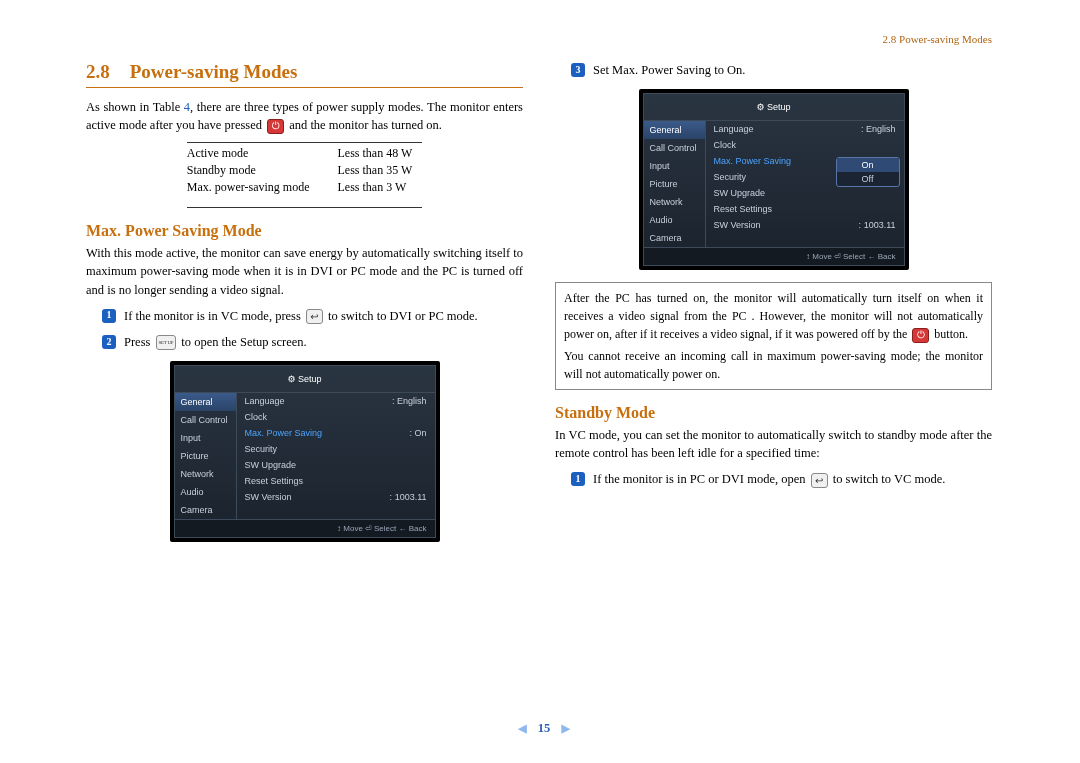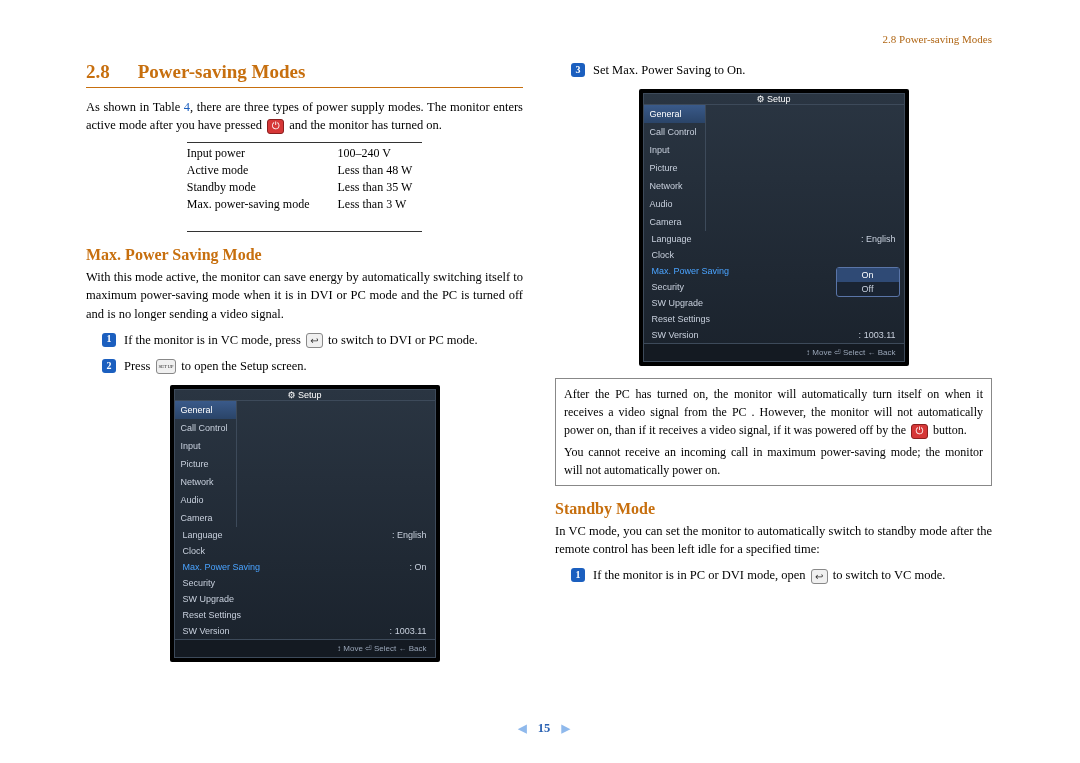--- a/index.html
+++ b/index.html
@@ -31,21 +31,21 @@
   }
   .section-title {
     color: #c76f0e;
     font-size: 19px;
     margin-bottom: 2px;
     display: flex;
     align-items: baseline;
     font-weight: bold;
   }
   .section-number {
-    margin-right: 28px;
+    margin-right: 20px;
   }
   .hr {
     border: none;
     border-top: 1px solid #c76f0e;
     margin: 4px 0 10px 0;
   }
   .para {
     line-height: 1.45;
     text-align: justify;
     margin-bottom: 8px;
@@ -66,21 +66,21 @@
   }
   table.spec tr td:first-child {
     padding-right: 28px;
   }
   table.spec tr:first-child td {
     border-top: 0.5px solid #333;
     padding-top: 3px;
   }
   table.spec tr:last-child td {
     border-bottom: 0.5px solid #333;
-    padding-bottom: 19px;
+    padding-bottom: 12px;
   }
   .subhead {
     color: #c76f0e;
     font-weight: bold;
     font-size: 16px;
     margin: 14px 0 4px 0;
   }
   .step-list {
     margin: 8px 0 10px 16px;
   }
@@ -161,30 +161,29 @@
     font-family: Arial, sans-serif;
     font-size: 9px;
     border-radius: 2px;
   }
   .osd-inner {
     background: linear-gradient(#2a3542, #1a222c);
     border: 1px solid #3d4a5a;
   }
   .osd-title {
     text-align: center;
-    padding: 0;
+    padding: 8px;
     color: #fff;
     border-bottom: 1px solid #3d4a5a;
   }
   .osd-title::before {
     content: "⚙ ";
   }
   .osd-body {
     display: flex;
-    flex-direction: column;
   }
   .osd-side {
     width: 62px;
     border-right: 1px solid #3d4a5a;
   }
   .osd-tab {
     padding: 4px 6px;
     color: #c8d0dd;
   }
   .osd-tab.active {
@@ -256,24 +255,20 @@
         <span>Power-saving Modes</span>
       </div>
       <hr class="hr">
 
       <p class="para">
         <span>As shown in Table </span><span class="link">4</span><span>, there are three types of power supply modes. The monitor enters active mode after you have pressed </span><span class="btn-icon power">⏻</span><span> and the monitor has turned on.</span>
       </p>
 
       <table class="spec">
         <tbody>
-            <tr>
-              <td>Input power</td>
-              <td>100–240 V</td>
-            </tr>
         <tr>
               <td>Active mode</td>
               <td>Less than 48 W</td>
             </tr>
         <tr>
               <td>Standby mode</td>
               <td>Less than 35 W</td>
             </tr>
         <tr>
               <td>Max. power-saving mode</td>
@@ -395,21 +390,21 @@
                 <div class="osd-opt">Off</div>
               </div>
             </div>
           </div>
           <div class="osd-foot">↕ Move   ⏎ Select   ← Back</div>
         </div>
       </div>
 
       <div class="callout">
         <p style="margin-bottom:4px;">
-          <span>After the PC has turned on, the monitor will automatically turn itself on when it receives a video signal from the PC . However, the monitor will not automatically power on, than if it receives a video signal, if it was powered off by the </span><span class="btn-icon power">⏻</span><span> button.</span>
+          <span>After the PC has turned on, the monitor will automatically turn itself on when it receives a video signal from the PC . However, the monitor will not automatically power on, after if it receives a video signal, if it was powered off by the </span><span class="btn-icon power">⏻</span><span> button.</span>
         </p>
         <p>You cannot receive an incoming call in maximum power-saving mode; the monitor will not automatically power on.</p>
       </div>
 
 
       <div class="subhead">Standby Mode</div>
       <p class="para">In VC mode, you can set the monitor to automatically switch to standby mode after the remote control has been left idle for a specified time:</p>
 
       <div class="step-list">
         <div class="step">

